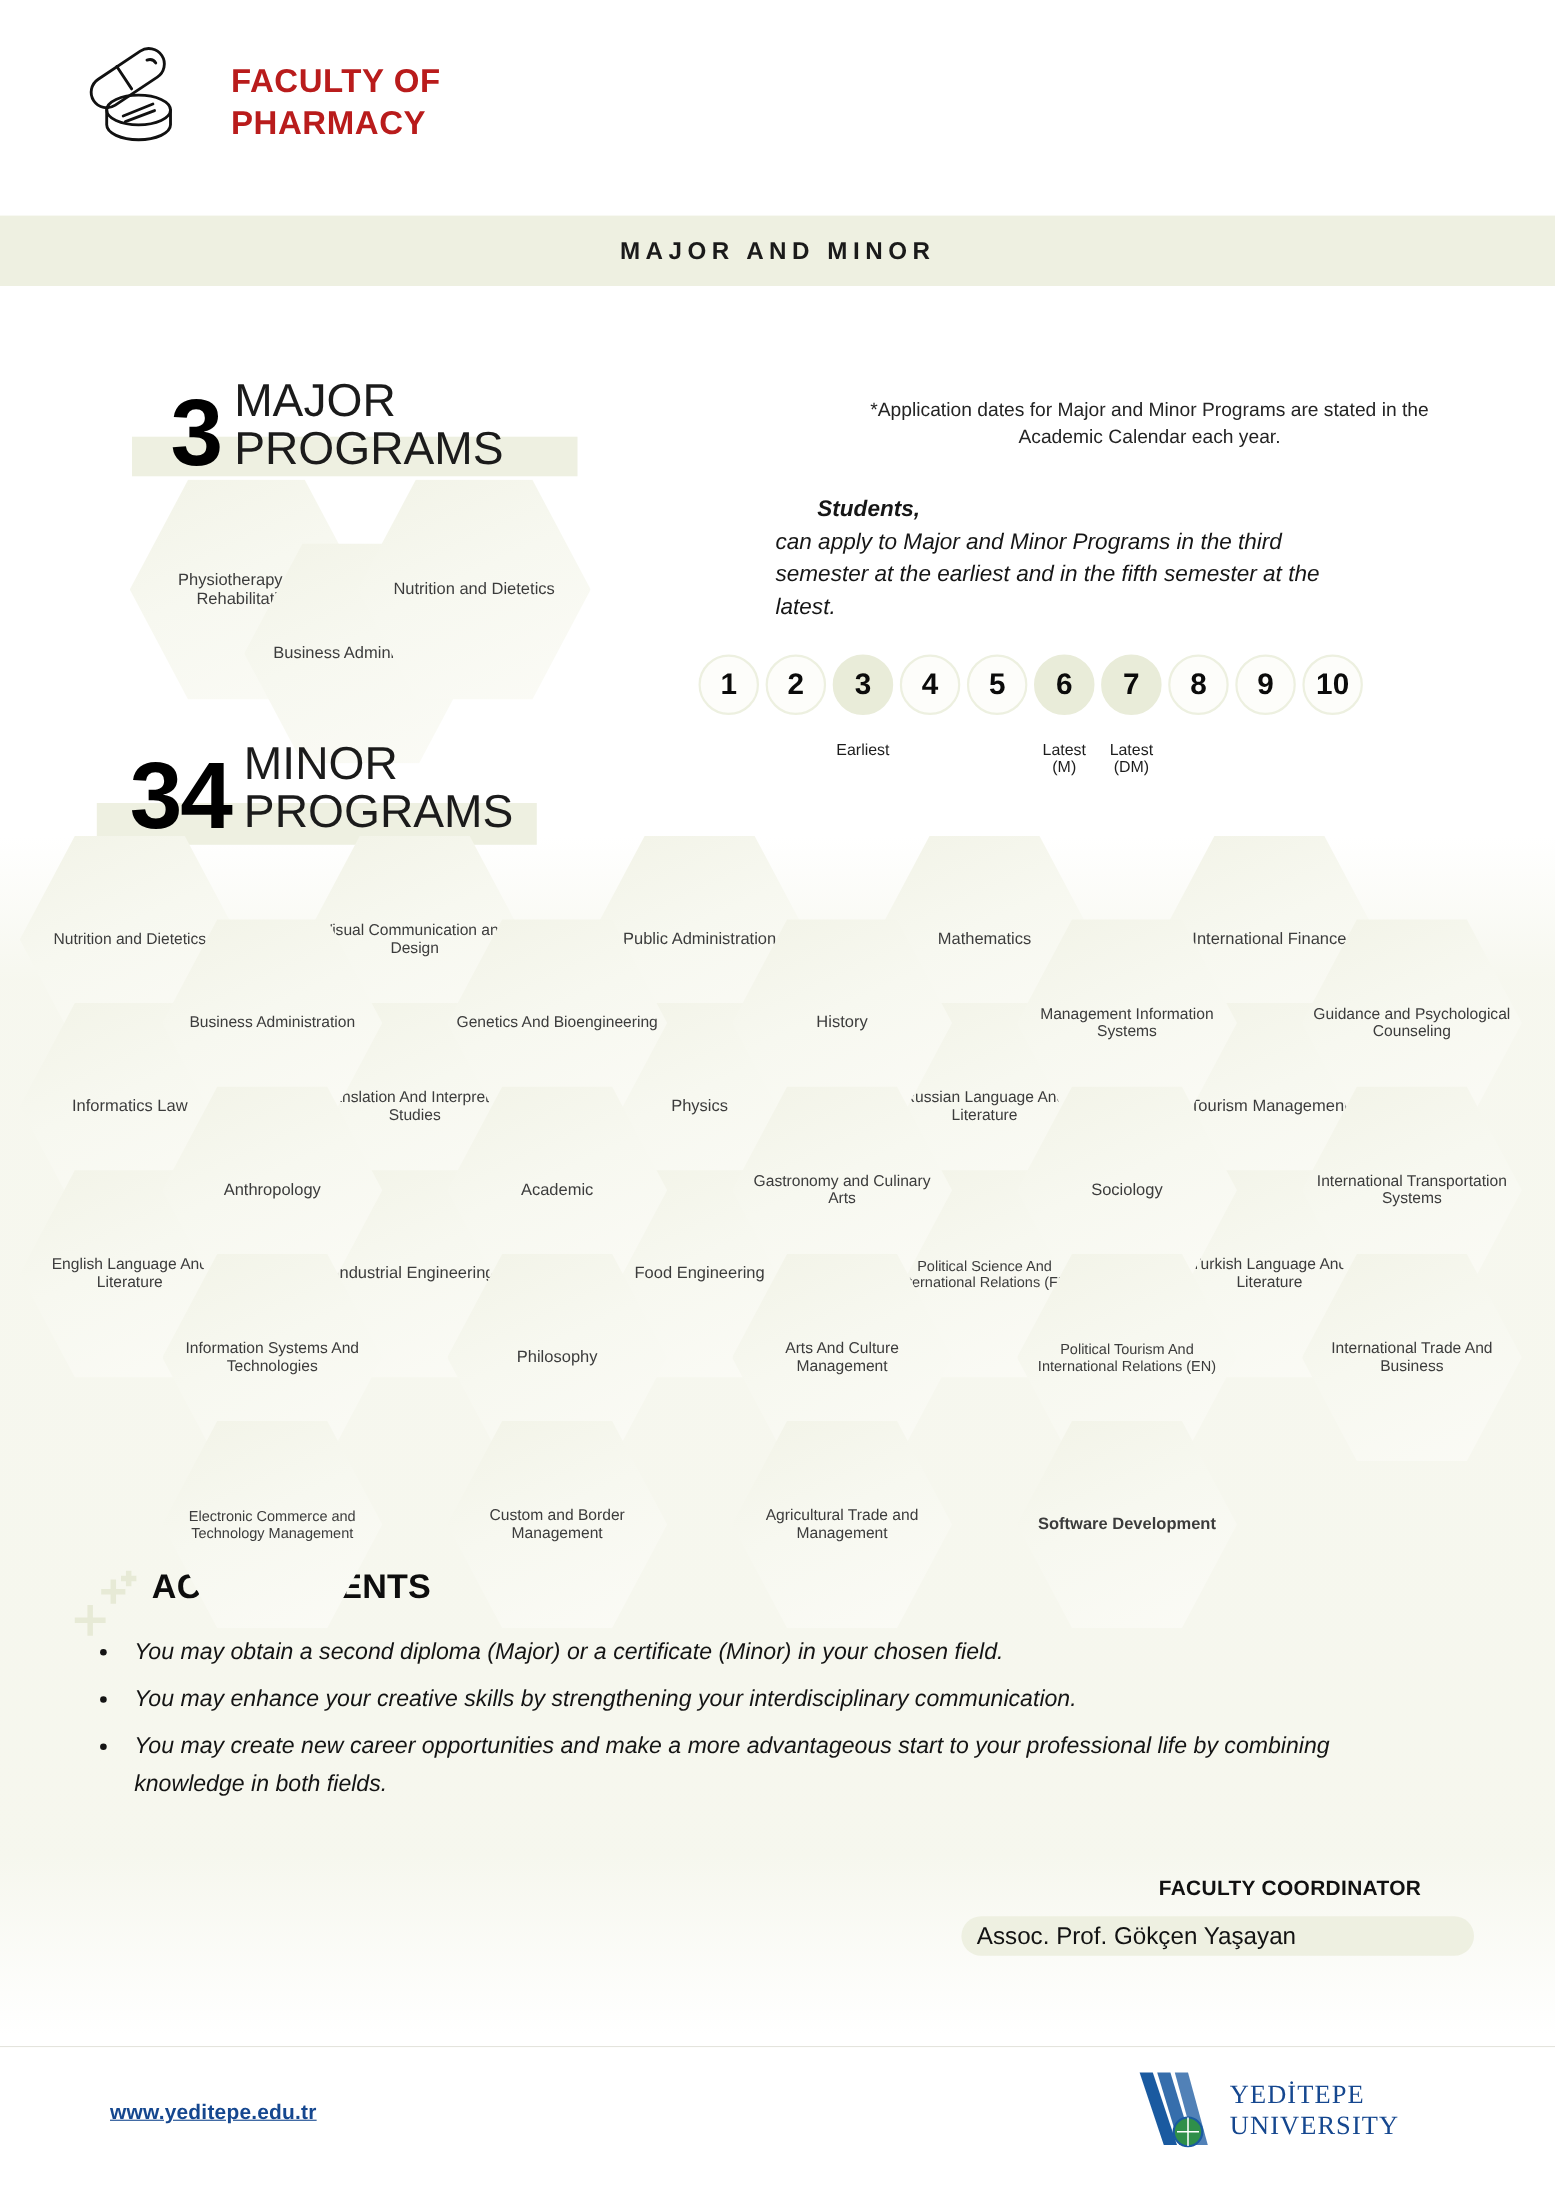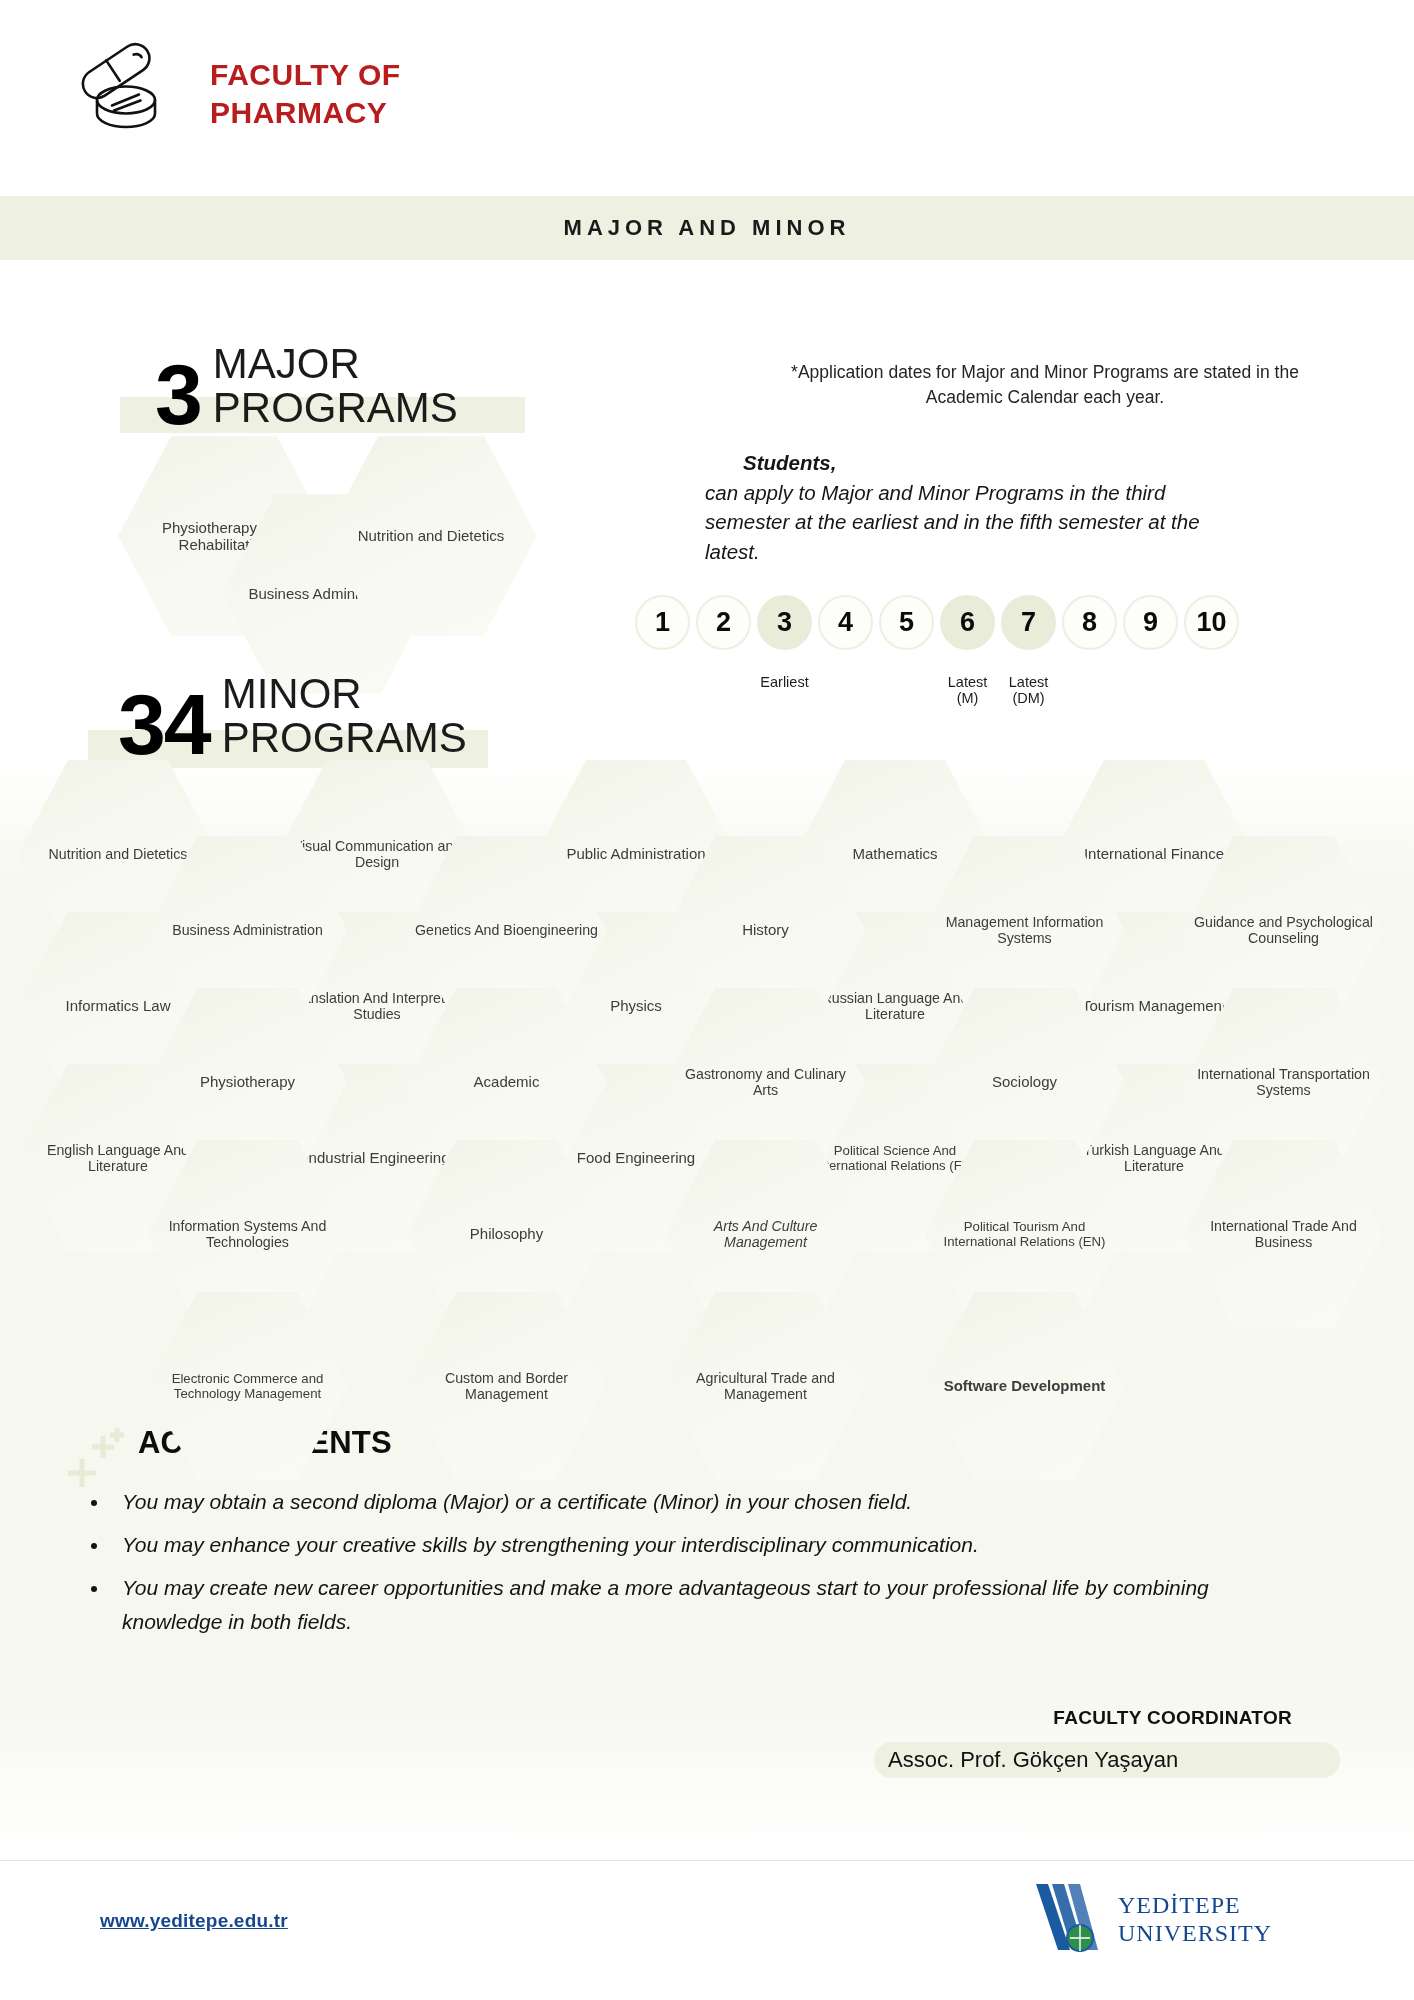--- a/index.html
+++ b/index.html
@@ -282,21 +282,21 @@
       <div class="hex" style="left: 536px; top: 756px; width: 200px; height: 196px; font-size: 15px; z-index: 1;">
         <span>Public Administration</span>
       </div>
       <div class="hex" style="left: 795px; top: 756px; width: 200px; height: 196px; font-size: 15px; z-index: 1;">
         <span>Mathematics</span>
       </div>
       <div class="hex" style="left: 1054px; top: 756px; width: 200px; height: 196px; font-size: 15px; z-index: 1;">
         <span>International Finance</span>
       </div>
       <div class="hex" style="left: 147.5px; top: 984px; width: 200px; height: 196px; font-size: 15px; z-index: 2;">
-        <span>Physiotherapy</span>
+        <span>Anthropology</span>
       </div>
       <div class="hex" style="left: 406.5px; top: 984px; width: 200px; height: 196px; font-size: 15px; z-index: 2;">
         <span>Academic</span>
       </div>
       <div class="hex" style="left: 665.5px; top: 984px; width: 200px; height: 196px; font-size: 14.2px; z-index: 2;">
         <span>Gastronomy and Culinary Arts</span>
       </div>
       <div class="hex" style="left: 924.5px; top: 984px; width: 200px; height: 196px; font-size: 15px; z-index: 2;">
         <span>Sociology</span>
       </div>
@@ -317,21 +317,21 @@
       </div>
       <div class="hex" style="left: 1054px; top: 908px; width: 200px; height: 196px; font-size: 15px; z-index: 1;">
         <span>Tourism Management</span>
       </div>
       <div class="hex" style="left: 147.5px; top: 1136px; width: 200px; height: 196px; font-size: 14.2px; z-index: 2;">
         <span>Information Systems And Technologies</span>
       </div>
       <div class="hex" style="left: 406.5px; top: 1136px; width: 200px; height: 196px; font-size: 15px; z-index: 2;">
         <span>Philosophy</span>
       </div>
-      <div class="hex" style="left: 665.5px; top: 1136px; width: 200px; height: 196px; font-size: 14.2px; z-index: 2; font-style: italic;">
+      <div class="hex" style="left: 665.5px; top: 1136px; width: 200px; height: 196px; font-size: 14.2px; z-index: 2;">
         <span>Arts And Culture Management</span>
       </div>
       <div class="hex" style="left: 924.5px; top: 1136px; width: 200px; height: 196px; font-size: 13.2px; z-index: 2;">
         <span>Political Tourism And International Relations (EN)</span>
       </div>
       <div class="hex" style="left: 1183.5px; top: 1136px; width: 200px; height: 196px; font-size: 14.2px; z-index: 2;">
         <span>International Trade And Business</span>
       </div>
       <div class="hex" style="left: 18px; top: 1060px; width: 200px; height: 196px; font-size: 14.2px; z-index: 1;">
         <span>English Language And Literature</span>

